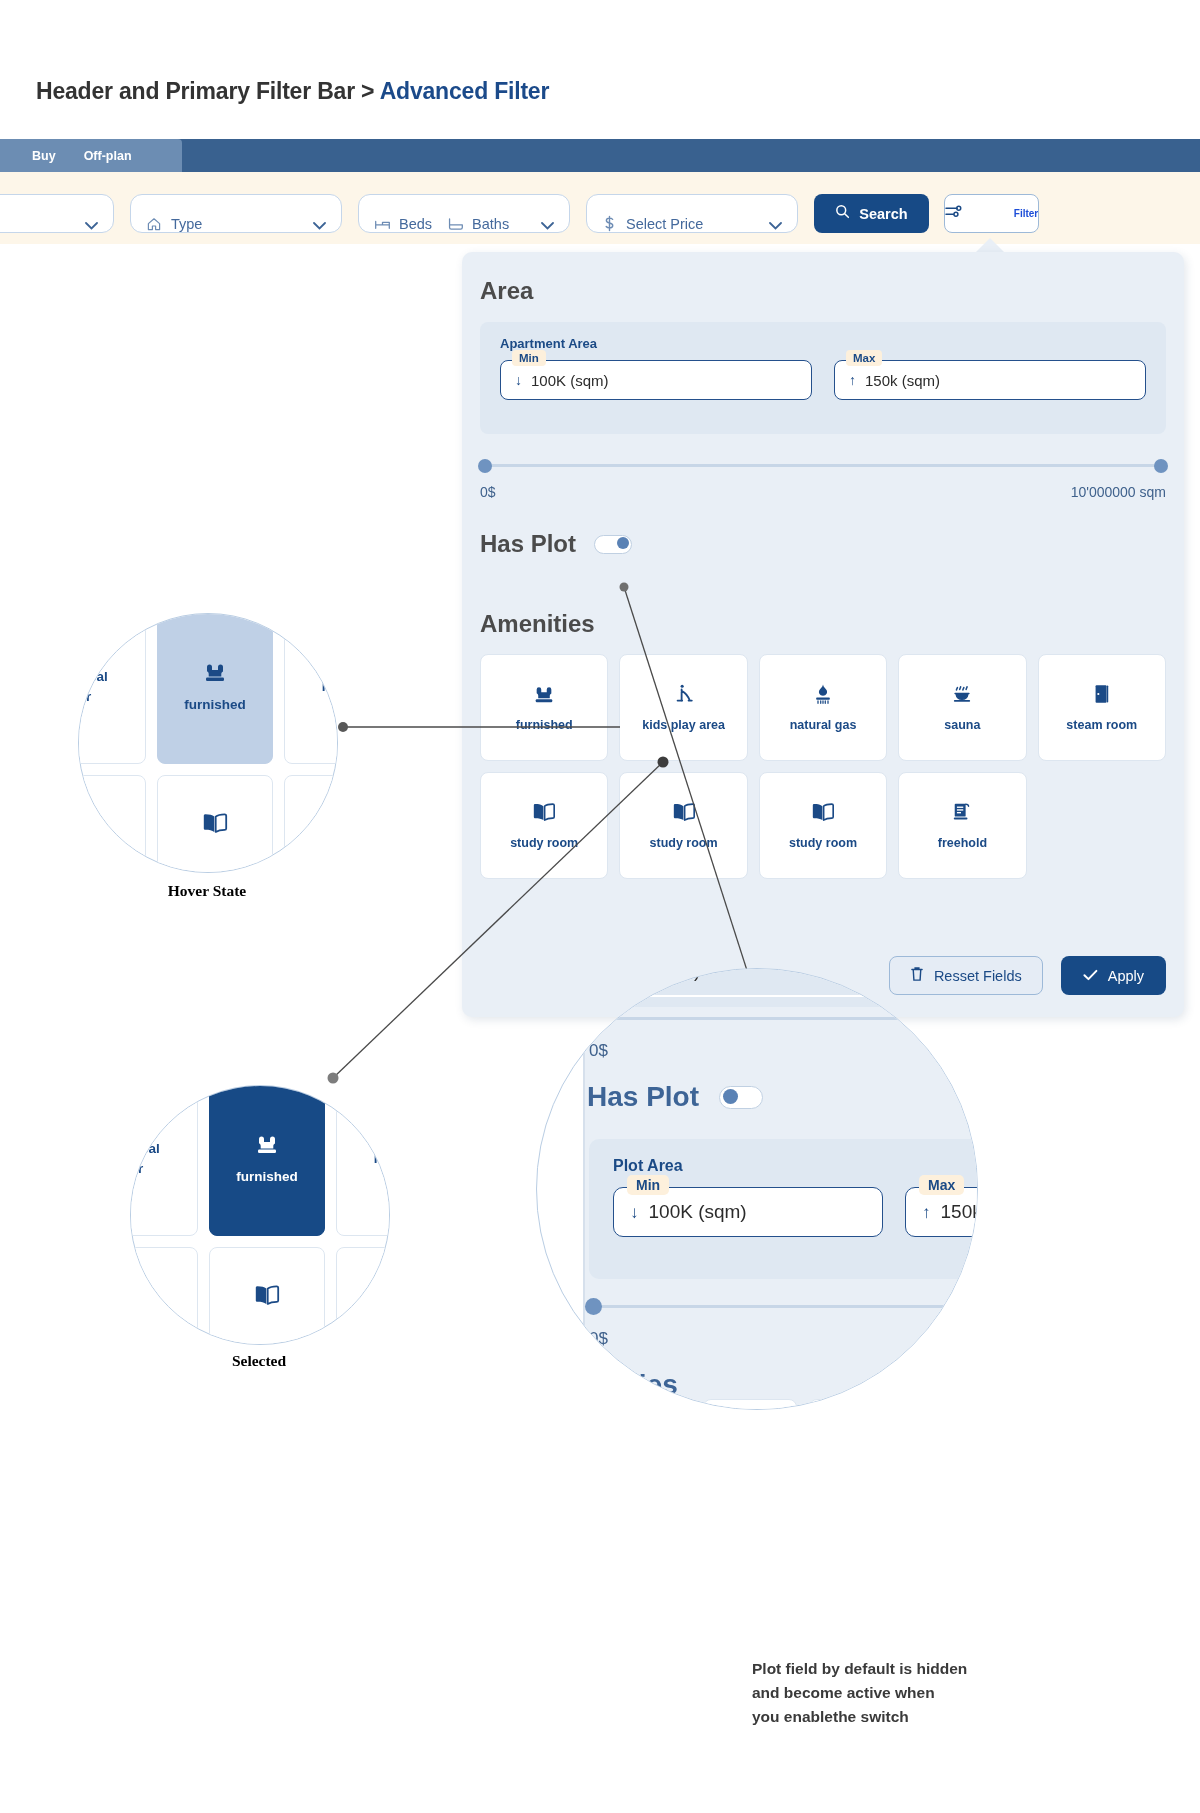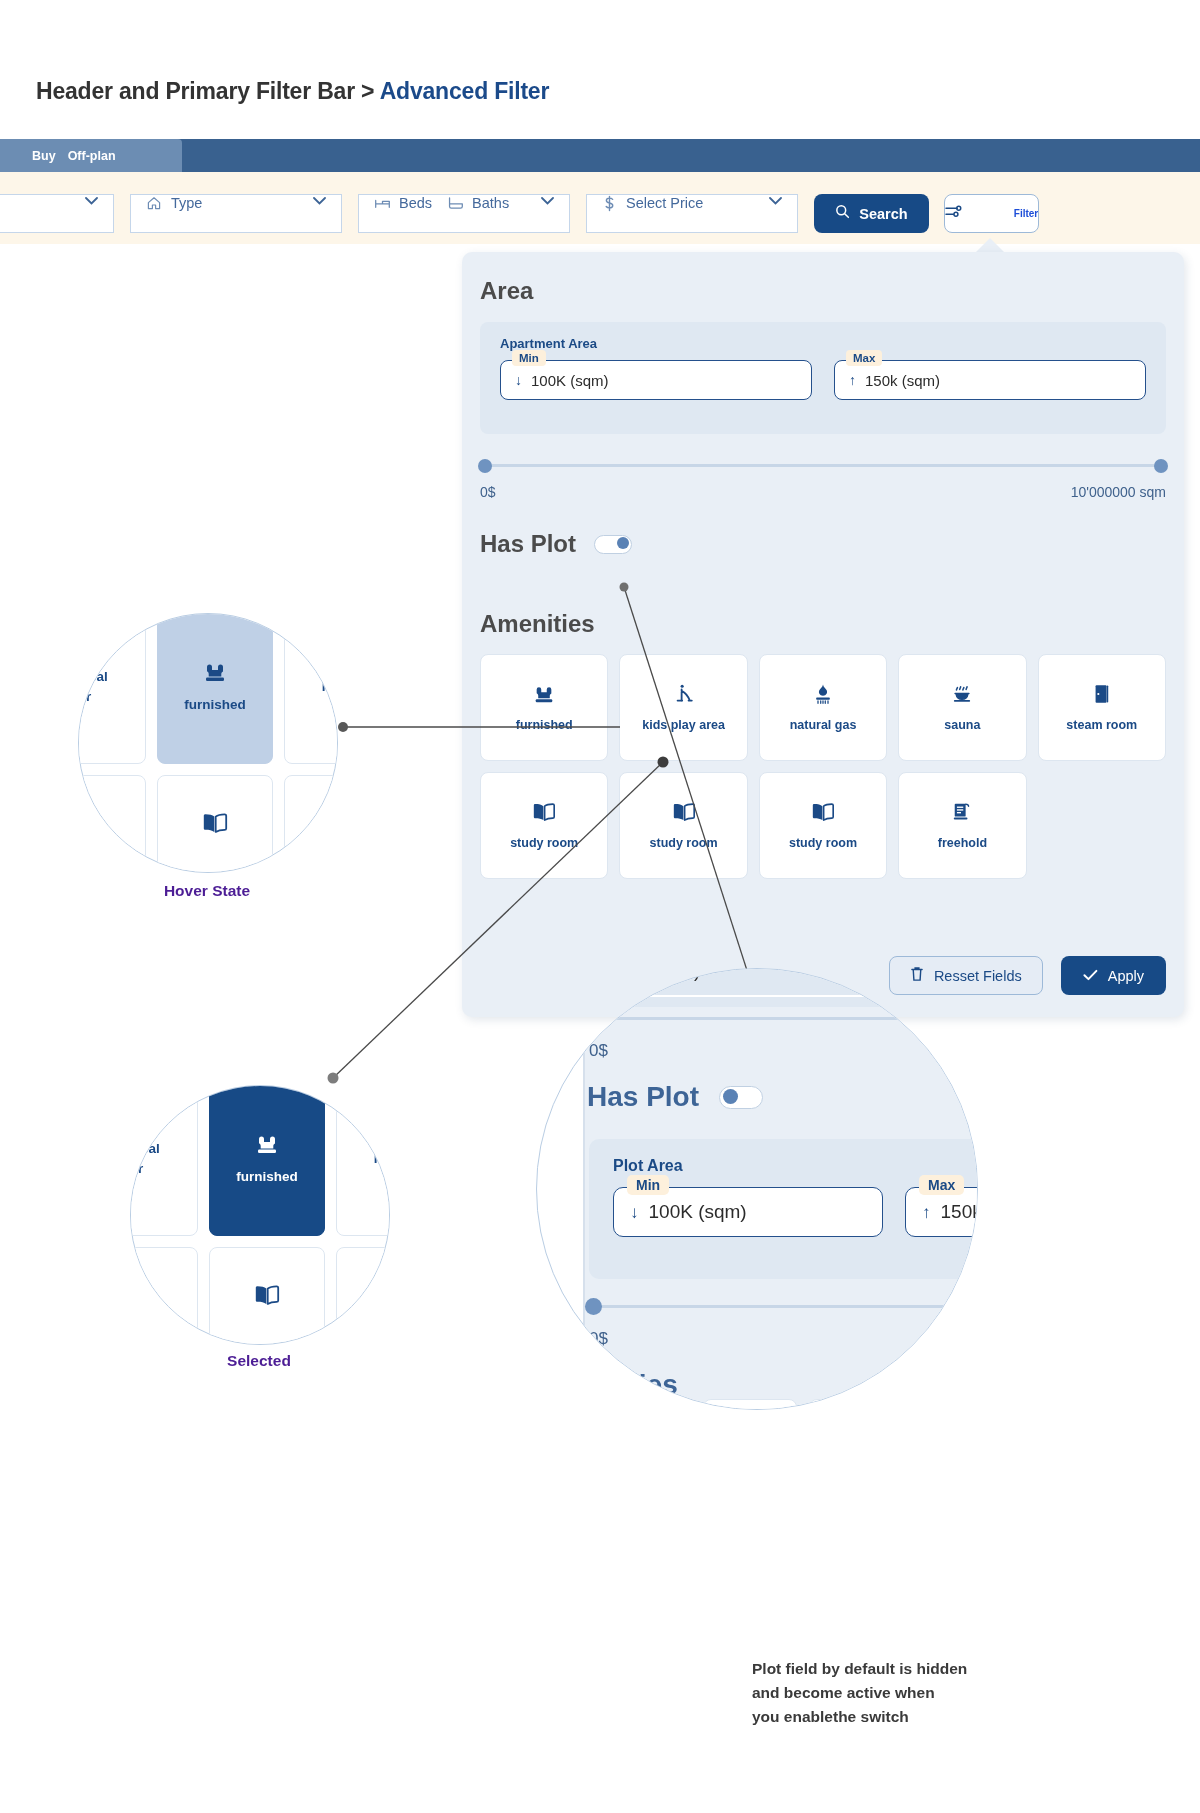--- a/index.html
+++ b/index.html
@@ -33,21 +33,21 @@
   }
   .tabs {
     position: absolute; left: 0; top: 0;
     height: 33px; width: 182px;
     background: #6c8db3;
     display: flex; align-items: center;
     border-top-right-radius: 4px;
   }
   .tab {
     font-size: 12.5px; font-weight: bold; color: #ffffff;
-    padding: 0 0 0 0; margin-left: 12px;
+    padding: 0 0 0 0; margin-left: 28px;
     white-space: nowrap;
     cursor: pointer;
   }
   .tab:first-child { margin-left: 32px; }
   .topnav-right {
     position: absolute; right: 0; top: 0; height: 33px;
     display: flex; align-items: center; gap: 0px;
   }
   .nav-link {
     font-size: 13px; color: #e8eef5;
@@ -78,22 +78,22 @@
   
   .filterbar {
     position: absolute;
     left: 0; top: 172px; width: 1200px; height: 72px;
     background: #fdf6e9;
   }
   .fb-field {
     position: absolute; top: 22px; height: 39px;
     background: #ffffff;
     border: 1.3px solid #c5d6ea;
-    border-radius: 0;
-    display: flex; align-items: flex-start;
+    border-radius: 12px;
+    display: flex; align-items: flex-end;
     box-sizing: border-box;
     cursor: pointer;
   }
   .fb-field .fb-ic { margin-left: 15px; display:flex; align-items:center; color:#6d8cb4; }
   .fb-field .fb-txt {
     font-size: 14.5px; color: #44699c; margin-left: 9px; white-space: nowrap;
   }
   .fb-field .chev {
     margin-left: auto; margin-right: 15px;
     color: #3d6496; font-size: 12px; line-height: 1;
@@ -248,22 +248,22 @@
   .btn-apply {
     height: 39px; padding: 0 22px; border-radius: 8px;
     background: #174a86;
     display: flex; align-items: center; gap: 10px; cursor: pointer;
   }
   .btn-apply .lbl { font-size: 14.5px; color: #ffffff; }
 
   
   .callout-caption {
     position: absolute;
-    font-size: 15.5px; font-weight: bold; color: #4c1d95;
-    text-align: center; white-space: nowrap;
+    font-size: 15.5px; font-weight: bold; color: #000000;
+    text-align: center; white-space: nowrap; font-family: Liberation Serif, serif;
   }
   .zoom-circle {
     position: absolute; border-radius: 50%;
     border: 1.1px solid #b9cde3;
     overflow: hidden; background: #ffffff;
   }
   .mini-grid {
     position: absolute;
     display: grid; grid-template-columns: repeat(3, 1fr);
     gap: 11px;

